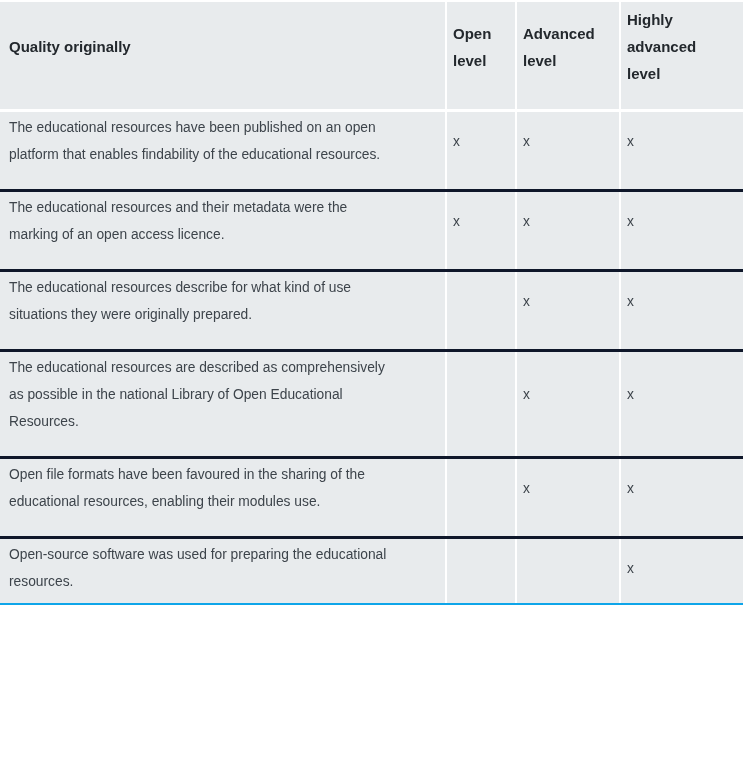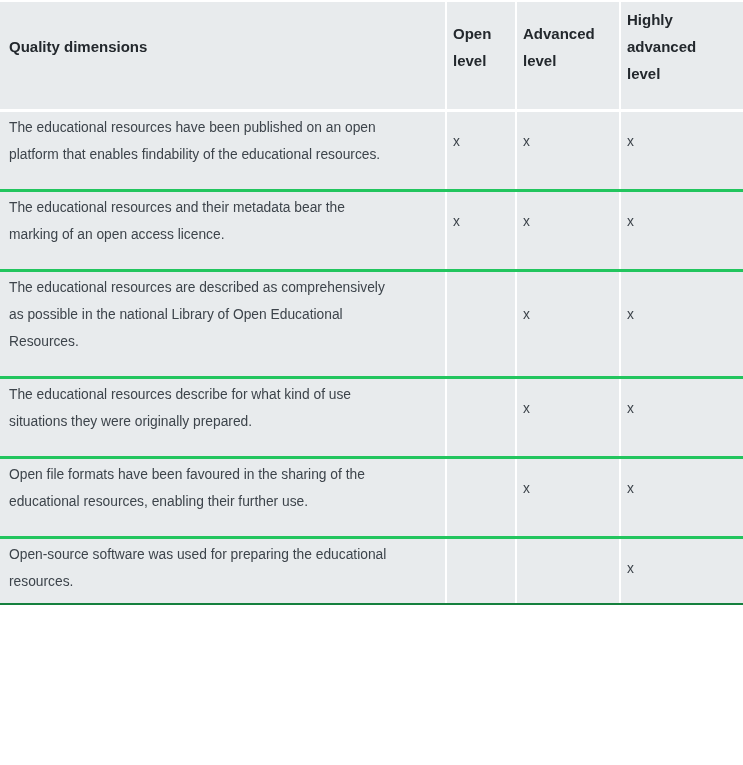--- a/index.html
+++ b/index.html
@@ -36,91 +36,91 @@
     line-height: 27px;
     padding: 4px 8px 22px 8px;
     border-bottom: 3px solid #ffffff;
   }
   tbody td {
     font-size: 13.8px;
     font-weight: 400;
     color: #3d444b;
     line-height: 27px;
     padding: 2px 8px 21px 8px;
-    border-bottom: 3px solid #22c55e;
+    border-bottom: 3px solid #0f172a;
   }
   .col-dim {
     padding-left: 9px;
     padding-right: 14px;
   }
   .col-level {
     border-left: 2px solid #ffffff;
     padding-left: 6px;
   }
   tbody tr:last-child td {
-    border-bottom: 2px solid #15803d;
+    border-bottom: 2px solid #0ea5e9;
     padding-bottom: 8px;
   }
 </style>
 </head>
 <body>
 
 <div class="table-wrap">
   <table class="quality-table">
     <colgroup>
       <col class="c-dim">
       <col class="c-basic">
       <col class="c-adv">
       <col class="c-high">
     </colgroup>
     <thead>
       <tr>
-        <th class="col-dim">Quality dimensions</th>
+        <th class="col-dim">Quality originally</th>
         <th class="col-level">Open
 level</th>
         <th class="col-level">Advanced
 level</th>
         <th class="col-level">Highly
 advanced
 level</th>
       </tr>
     </thead>
     <tbody>
       <tr>
         <td class="col-dim">The educational resources have been published on an open
 platform that enables findability of the educational resources.</td>
         <td class="col-level">x</td>
         <td class="col-level">x</td>
         <td class="col-level">x</td>
       </tr>
       <tr>
-        <td class="col-dim">The educational resources and their metadata bear the
+        <td class="col-dim">The educational resources and their metadata were the
 marking of an open access licence.</td>
         <td class="col-level">x</td>
+        <td class="col-level">x</td>
+        <td class="col-level">x</td>
+      </tr>
+      <tr>
+        <td class="col-dim">The educational resources describe for what kind of use
+situations they were originally prepared.</td>
+        <td class="col-level"></td>
         <td class="col-level">x</td>
         <td class="col-level">x</td>
       </tr>
       <tr>
         <td class="col-dim">The educational resources are described as comprehensively
 as possible in the national Library of Open Educational
 Resources.</td>
         <td class="col-level"></td>
         <td class="col-level">x</td>
         <td class="col-level">x</td>
       </tr>
       <tr>
-        <td class="col-dim">The educational resources describe for what kind of use
-situations they were originally prepared.</td>
-        <td class="col-level"></td>
-        <td class="col-level">x</td>
-        <td class="col-level">x</td>
-      </tr>
-      <tr>
         <td class="col-dim">Open file formats have been favoured in the sharing of the
-educational resources, enabling their further use.</td>
+educational resources, enabling their modules use.</td>
         <td class="col-level"></td>
         <td class="col-level">x</td>
         <td class="col-level">x</td>
       </tr>
       <tr>
         <td class="col-dim">Open-source software was used for preparing the educational
 resources.</td>
         <td class="col-level"></td>
         <td class="col-level"></td>
         <td class="col-level">x</td>

